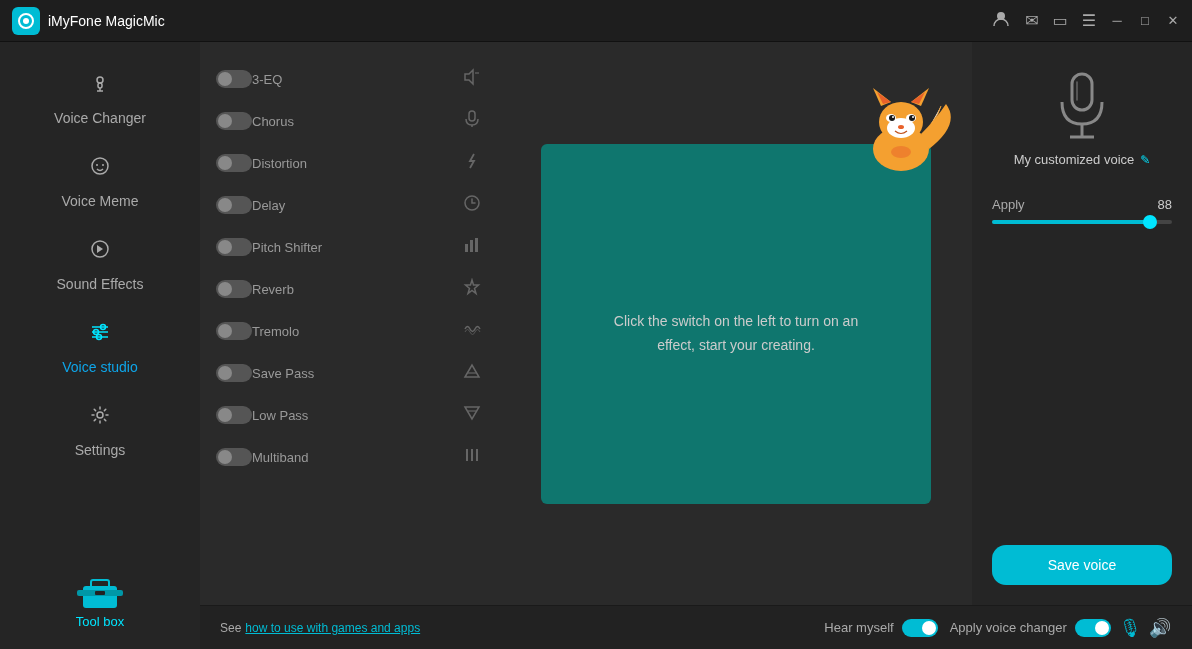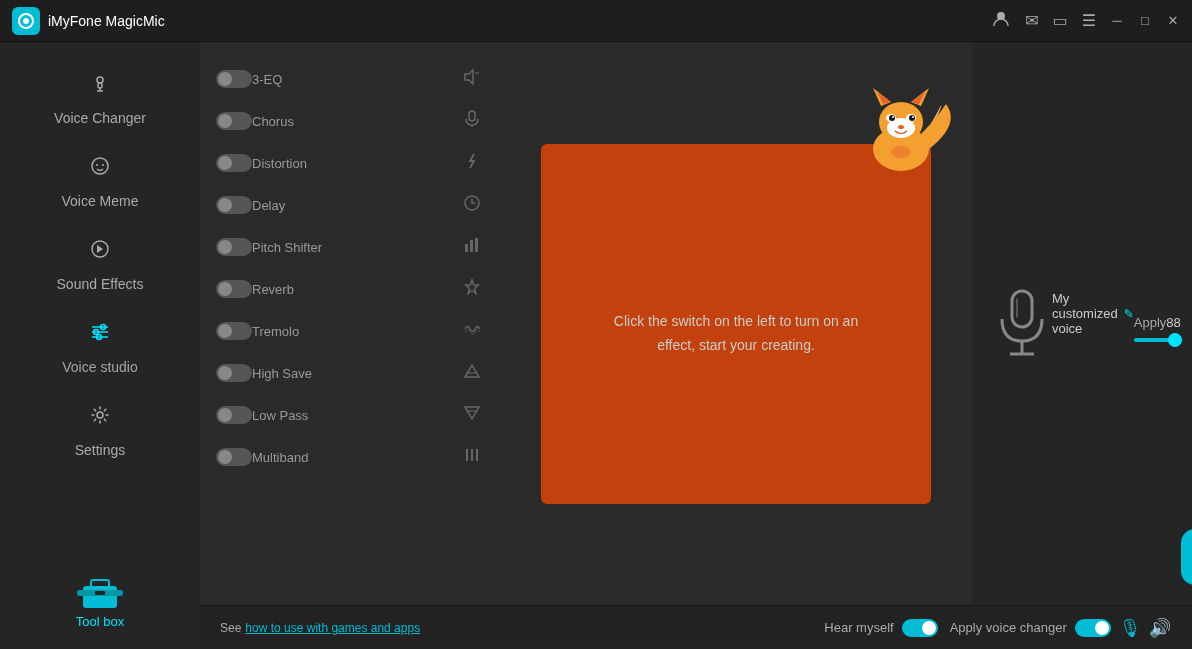--- a/index.html
+++ b/index.html
@@ -183,41 +183,41 @@
       display: flex;
       align-items: center;
       justify-content: center;
       flex-direction: column;
       position: relative;
       background: #2a2a2a;
     }
     .hint-box {
       width: 390px;
       height: 360px;
-      background: #c2410c;
+      background: #0f766e;
       border-radius: 6px;
       display: flex;
       flex-direction: column;
       align-items: center;
       justify-content: center;
       position: relative;
     }
     .fox-mascot {
       position: absolute;
       top: -60px;
       right: -20px;
       font-size: 70px;
     }
 
     
     .right-panel {
       width: 220px;
       background: #252525;
       display: flex;
-      flex-direction: row;
+      flex-direction: column;
       align-items: center;
       padding: 30px 20px 20px;
       flex-shrink: 0;
     }
     .mic-icon-large {
       width: 70px;
       height: 70px;
       display: flex;
       align-items: center;
       justify-content: center;
@@ -417,21 +417,21 @@
       <span class="nav-icon">
         <svg width="20" height="20" viewBox="0 0 20 20">
             <line x1="2" y1="10" x2="18" y2="10" stroke="#00e5ff" stroke-width="1.5"></line>
             <circle cx="6" cy="10" r="2.5" fill="none" stroke="#00e5ff" stroke-width="1.5"></circle>
             <line x1="2" y1="5" x2="18" y2="5" stroke="#00e5ff" stroke-width="1.5"></line>
             <circle cx="13" cy="5" r="2.5" fill="none" stroke="#00e5ff" stroke-width="1.5"></circle>
             <line x1="2" y1="15" x2="18" y2="15" stroke="#00e5ff" stroke-width="1.5"></line>
             <circle cx="9" cy="15" r="2.5" fill="none" stroke="#00e5ff" stroke-width="1.5"></circle>
           </svg>
       </span>
-      <span class="nav-label" style="color:#a3a3a3;">Voice studio</span>
+      <span class="nav-label" style="color:#0ea5e9;">Voice studio</span>
     </div>
     <div class="nav-item">
       <span class="nav-icon">
         <svg width="20" height="20" viewBox="0 0 20 20">
             <circle cx="10" cy="10" r="3" fill="none" stroke="#aaa" stroke-width="1.5"></circle>
             <path d="M10 2 L10 4 M10 16 L10 18 M2 10 L4 10 M16 10 L18 10 M4.2 4.2 L5.6 5.6 M14.4 14.4 L15.8 15.8 M15.8 4.2 L14.4 5.6 M5.6 14.4 L4.2 15.8" stroke="#aaa" stroke-width="1.5" stroke-linecap="round"></path>
           </svg>
       </span>
       <span class="nav-label">Settings</span>
     </div>
@@ -503,21 +503,21 @@
             <div class="effect-row">
       <div class="toggle"></div>
       <span class="effect-name">Tremolo</span>
       <span class="effect-icon"><svg width="18" height="18" viewBox="0 0 18 18">
                   <path d="M2 9 Q4.5 4 7 9 Q9.5 14 12 9 Q14.5 4 17 9" fill="none" stroke="#666" stroke-width="1.5"></path>
                   <path d="M2 12 Q4.5 7 7 12 Q9.5 17 12 12 Q14.5 7 17 12" fill="none" stroke="#555" stroke-width="1"></path>
                 </svg></span>
     </div>
             <div class="effect-row">
       <div class="toggle"></div>
-      <span class="effect-name">High Save</span>
+      <span class="effect-name">Save Pass</span>
       <span class="effect-icon"><svg width="18" height="18" viewBox="0 0 18 18">
                   <polygon points="2,15 9,3 16,15" fill="none" stroke="#666" stroke-width="1.5"></polygon>
                   <line x1="5" y1="11" x2="13" y2="11" stroke="#666" stroke-width="1.2"></line>
                 </svg></span>
     </div>
             <div class="effect-row">
       <div class="toggle"></div>
       <span class="effect-name">Low Pass</span>
       <span class="effect-icon"><svg width="18" height="18" viewBox="0 0 18 18">
                   <polygon points="2,3 9,15 16,3" fill="none" stroke="#666" stroke-width="1.5"></polygon>

